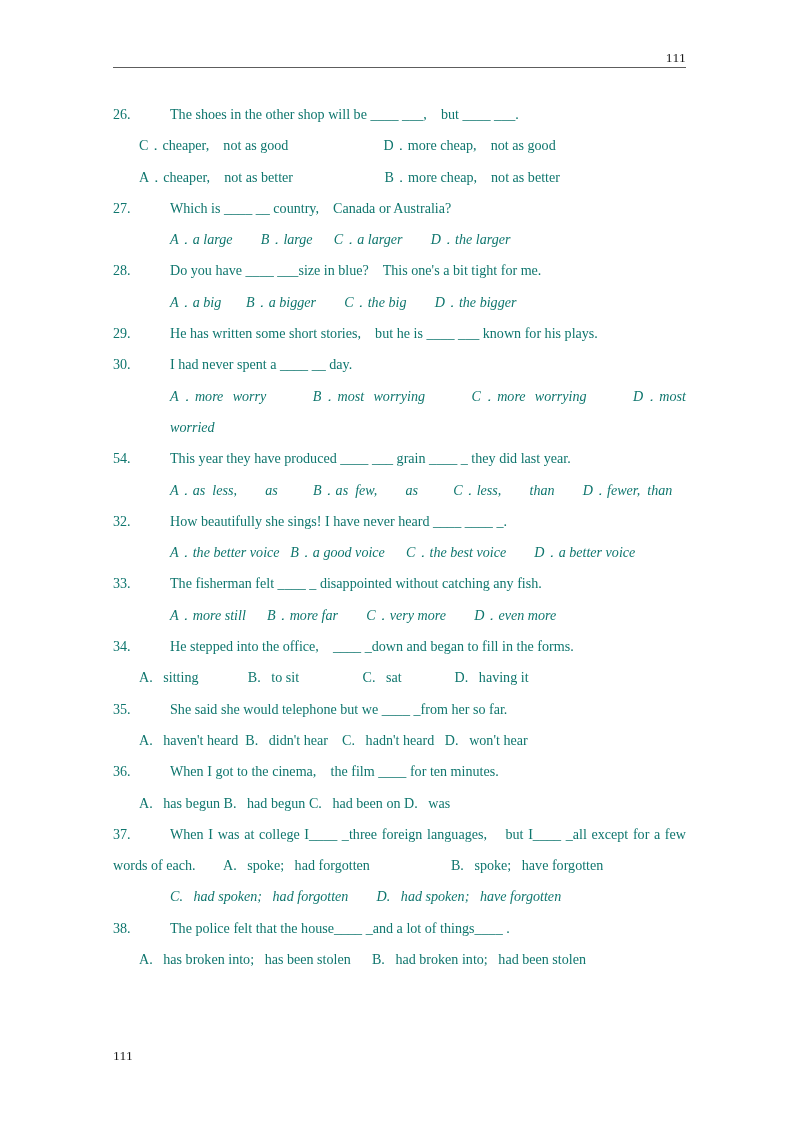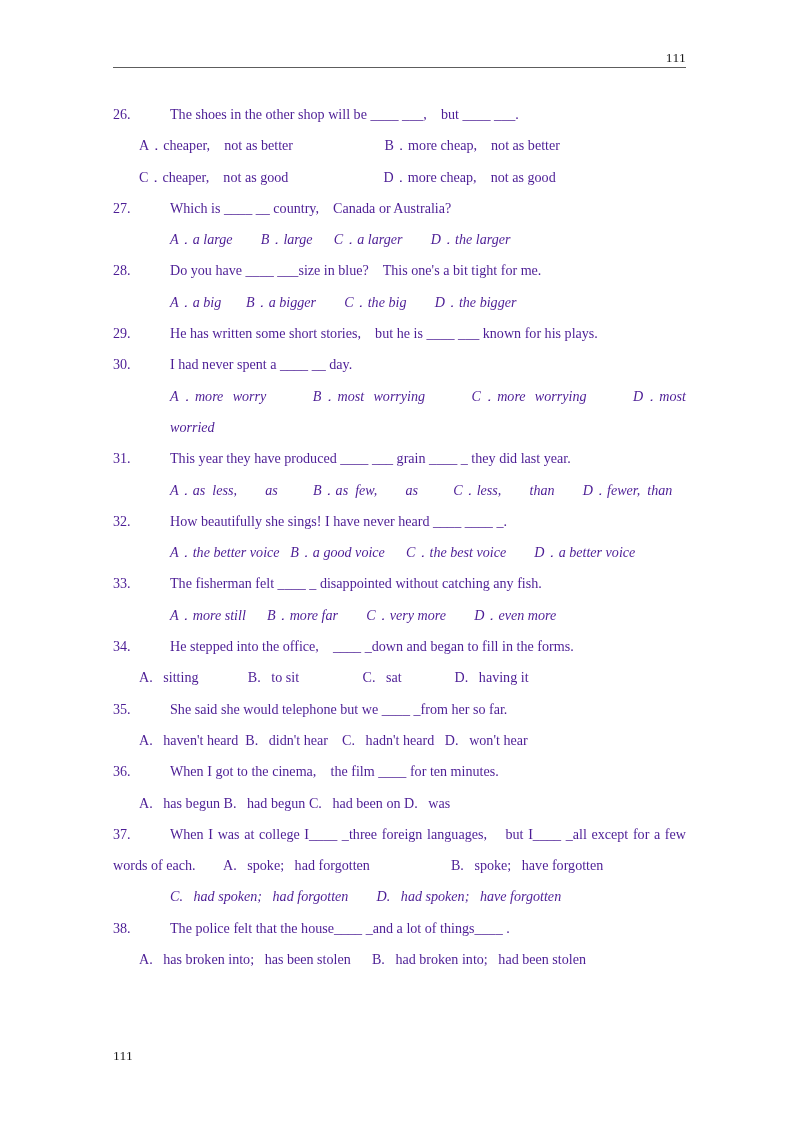--- a/index.html
+++ b/index.html
@@ -47,21 +47,21 @@
     position: absolute;
     left: 113px;
     top: 99px;
     width: 573px;
   }
 
   .line {
     font-size: 14.1px;
     line-height: 31.3px;
     white-space: pre-wrap;
-    color: #4c1d95;
+    color: #0f766e;
   }
   .line.justify {
     text-align: justify;
     text-align-last: left;
   }
 
   
   .ind-q     { padding-left: 0; }
   .ind-opt-a { padding-left: 26px; }   
   .ind-opt-b { padding-left: 57px; font-style: italic; }   
@@ -87,30 +87,30 @@
 
 <div class="page">
 
   <div class="header">
     <div class="header-pagenum">111</div>
     <hr class="header-rule">
   </div>
 
   <div class="content" id="content">
       <div class="line justify ind-q"><span class="qnum">26.</span><span>The shoes in the other shop will be ____ ___,    but ____ ___.</span></div>
+      <div class="line justify ind-opt-a">C．cheaper,    not as good                           D．more cheap,    not as good</div>
       <div class="line justify ind-opt-a">A．cheaper,    not as better                          B．more cheap,    not as better</div>
-      <div class="line justify ind-opt-a">C．cheaper,    not as good                           D．more cheap,    not as good</div>
       <div class="line justify ind-q"><span class="qnum">27.</span><span>Which is ____ __ country,    Canada or Australia?</span></div>
       <div class="line justify ind-opt-b">A．a large        B．large      C．a larger        D．the larger</div>
       <div class="line justify ind-q"><span class="qnum">28.</span><span>Do you have ____ ___size in blue?    This one's a bit tight for me.</span></div>
       <div class="line justify ind-opt-b">A．a big       B．a bigger        C．the big        D．the bigger</div>
       <div class="line justify ind-q"><span class="qnum">29.</span><span>He has written some short stories,    but he is ____ ___ known for his plays.</span></div>
       <div class="line justify ind-q"><span class="qnum">30.</span><span>I had never spent a ____ __ day.</span></div>
       <div class="line justify ind-opt-b">A．more  worry          B．most  worrying          C．more  worrying          D．most  worried</div>
-      <div class="line justify ind-q"><span class="qnum">31.</span><span>This year they have produced ____ ___ grain ____ _ they did last year.</span></div>
+      <div class="line justify ind-q"><span class="qnum">54.</span><span>This year they have produced ____ ___ grain ____ _ they did last year.</span></div>
       <div class="line justify ind-opt-b">A．as  less,        as          B．as  few,        as          C．less,        than        D．fewer,  than</div>
       <div class="line justify ind-q"><span class="qnum">32.</span><span>How beautifully she sings! I have never heard ____ ____ _.</span></div>
       <div class="line justify ind-opt-b">A．the better voice   B．a good voice      C．the best voice        D．a better voice</div>
       <div class="line justify ind-q"><span class="qnum">33.</span><span>The fisherman felt ____ _ disappointed without catching any fish.</span></div>
       <div class="line justify ind-opt-b">A．more still      B．more far        C．very more        D．even more</div>
       <div class="line justify ind-q"><span class="qnum">34.</span><span>He stepped into the office,    ____ _down and began to fill in the forms.</span></div>
       <div class="line justify ind-opt-a">A.   sitting              B.   to sit                  C.   sat               D.   having it</div>
       <div class="line justify ind-q"><span class="qnum">35.</span><span>She said she would telephone but we ____ _from her so far.</span></div>
       <div class="line justify ind-opt-a">A.   haven't heard  B.   didn't hear    C.   hadn't heard   D.   won't hear</div>
       <div class="line justify ind-q"><span class="qnum">36.</span><span>When I got to the cinema,    the film ____ for ten minutes.</span></div>

